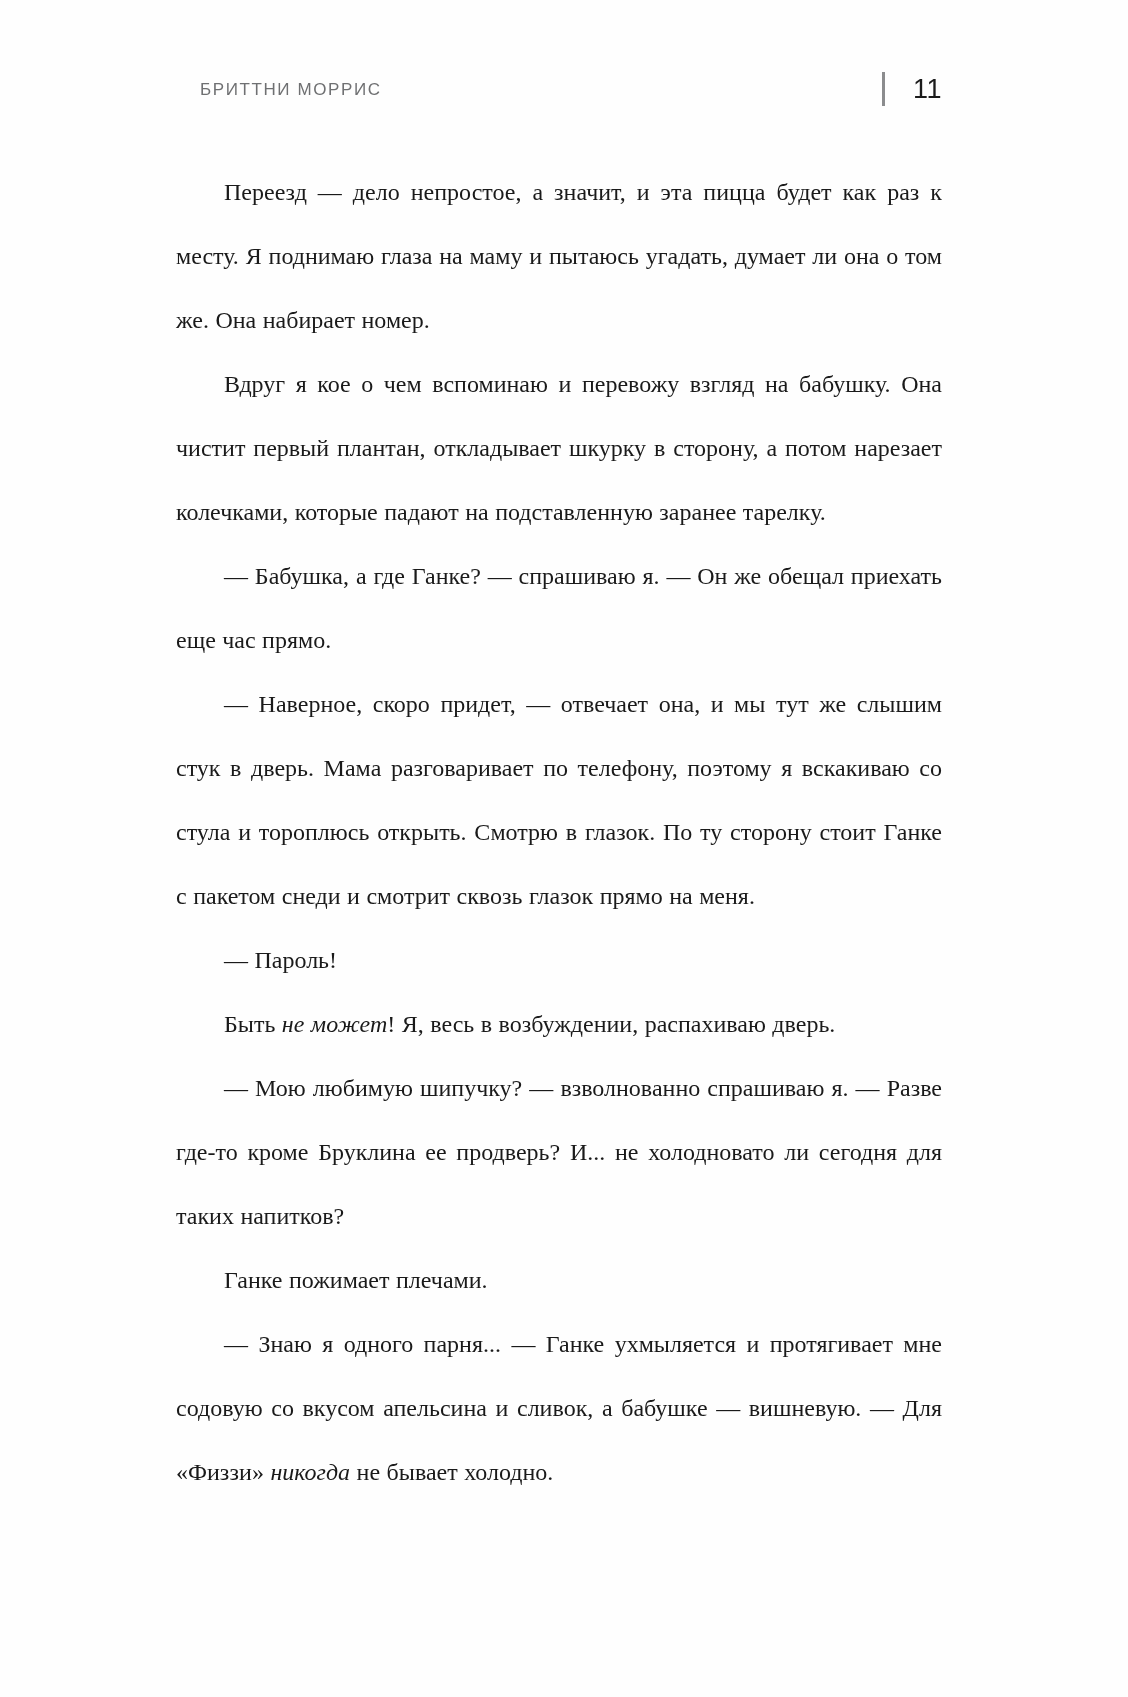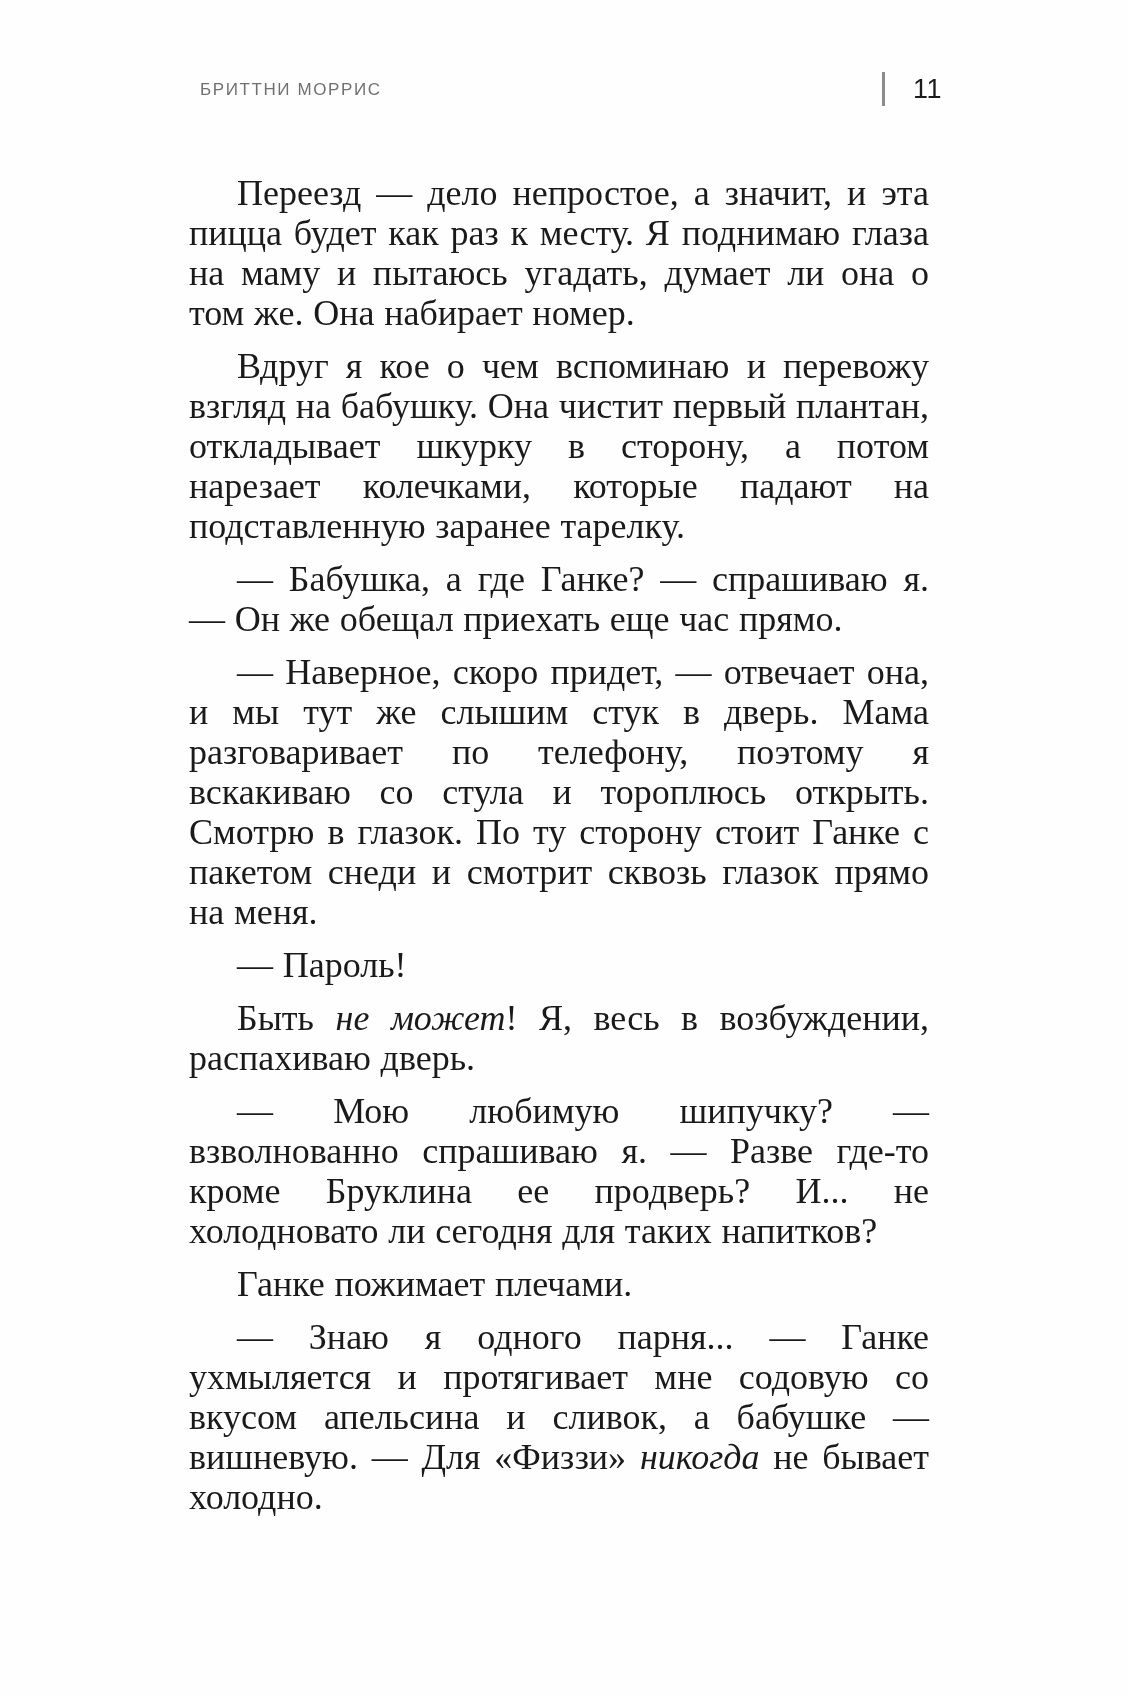--- a/index.html
+++ b/index.html
@@ -64,25 +64,25 @@
   }
 
   
   .textblock {
     position: absolute;
     top: 160px;
     left: 176px;
     width: 766px;
   }
   p.para {
-    margin: 13px;
+    margin: 0;
     text-indent: 48px;
     text-align: justify;
-    font-size: 36px;
-    line-height: 40px;
+    font-size: 24px;
+    line-height: 64px;
     -webkit-hyphens: manual;
     hyphens: manual;
     word-spacing: 0.02em;
   }
   p.para em {
     font-style: italic;
   }
 </style>
 </head>
 <body>

